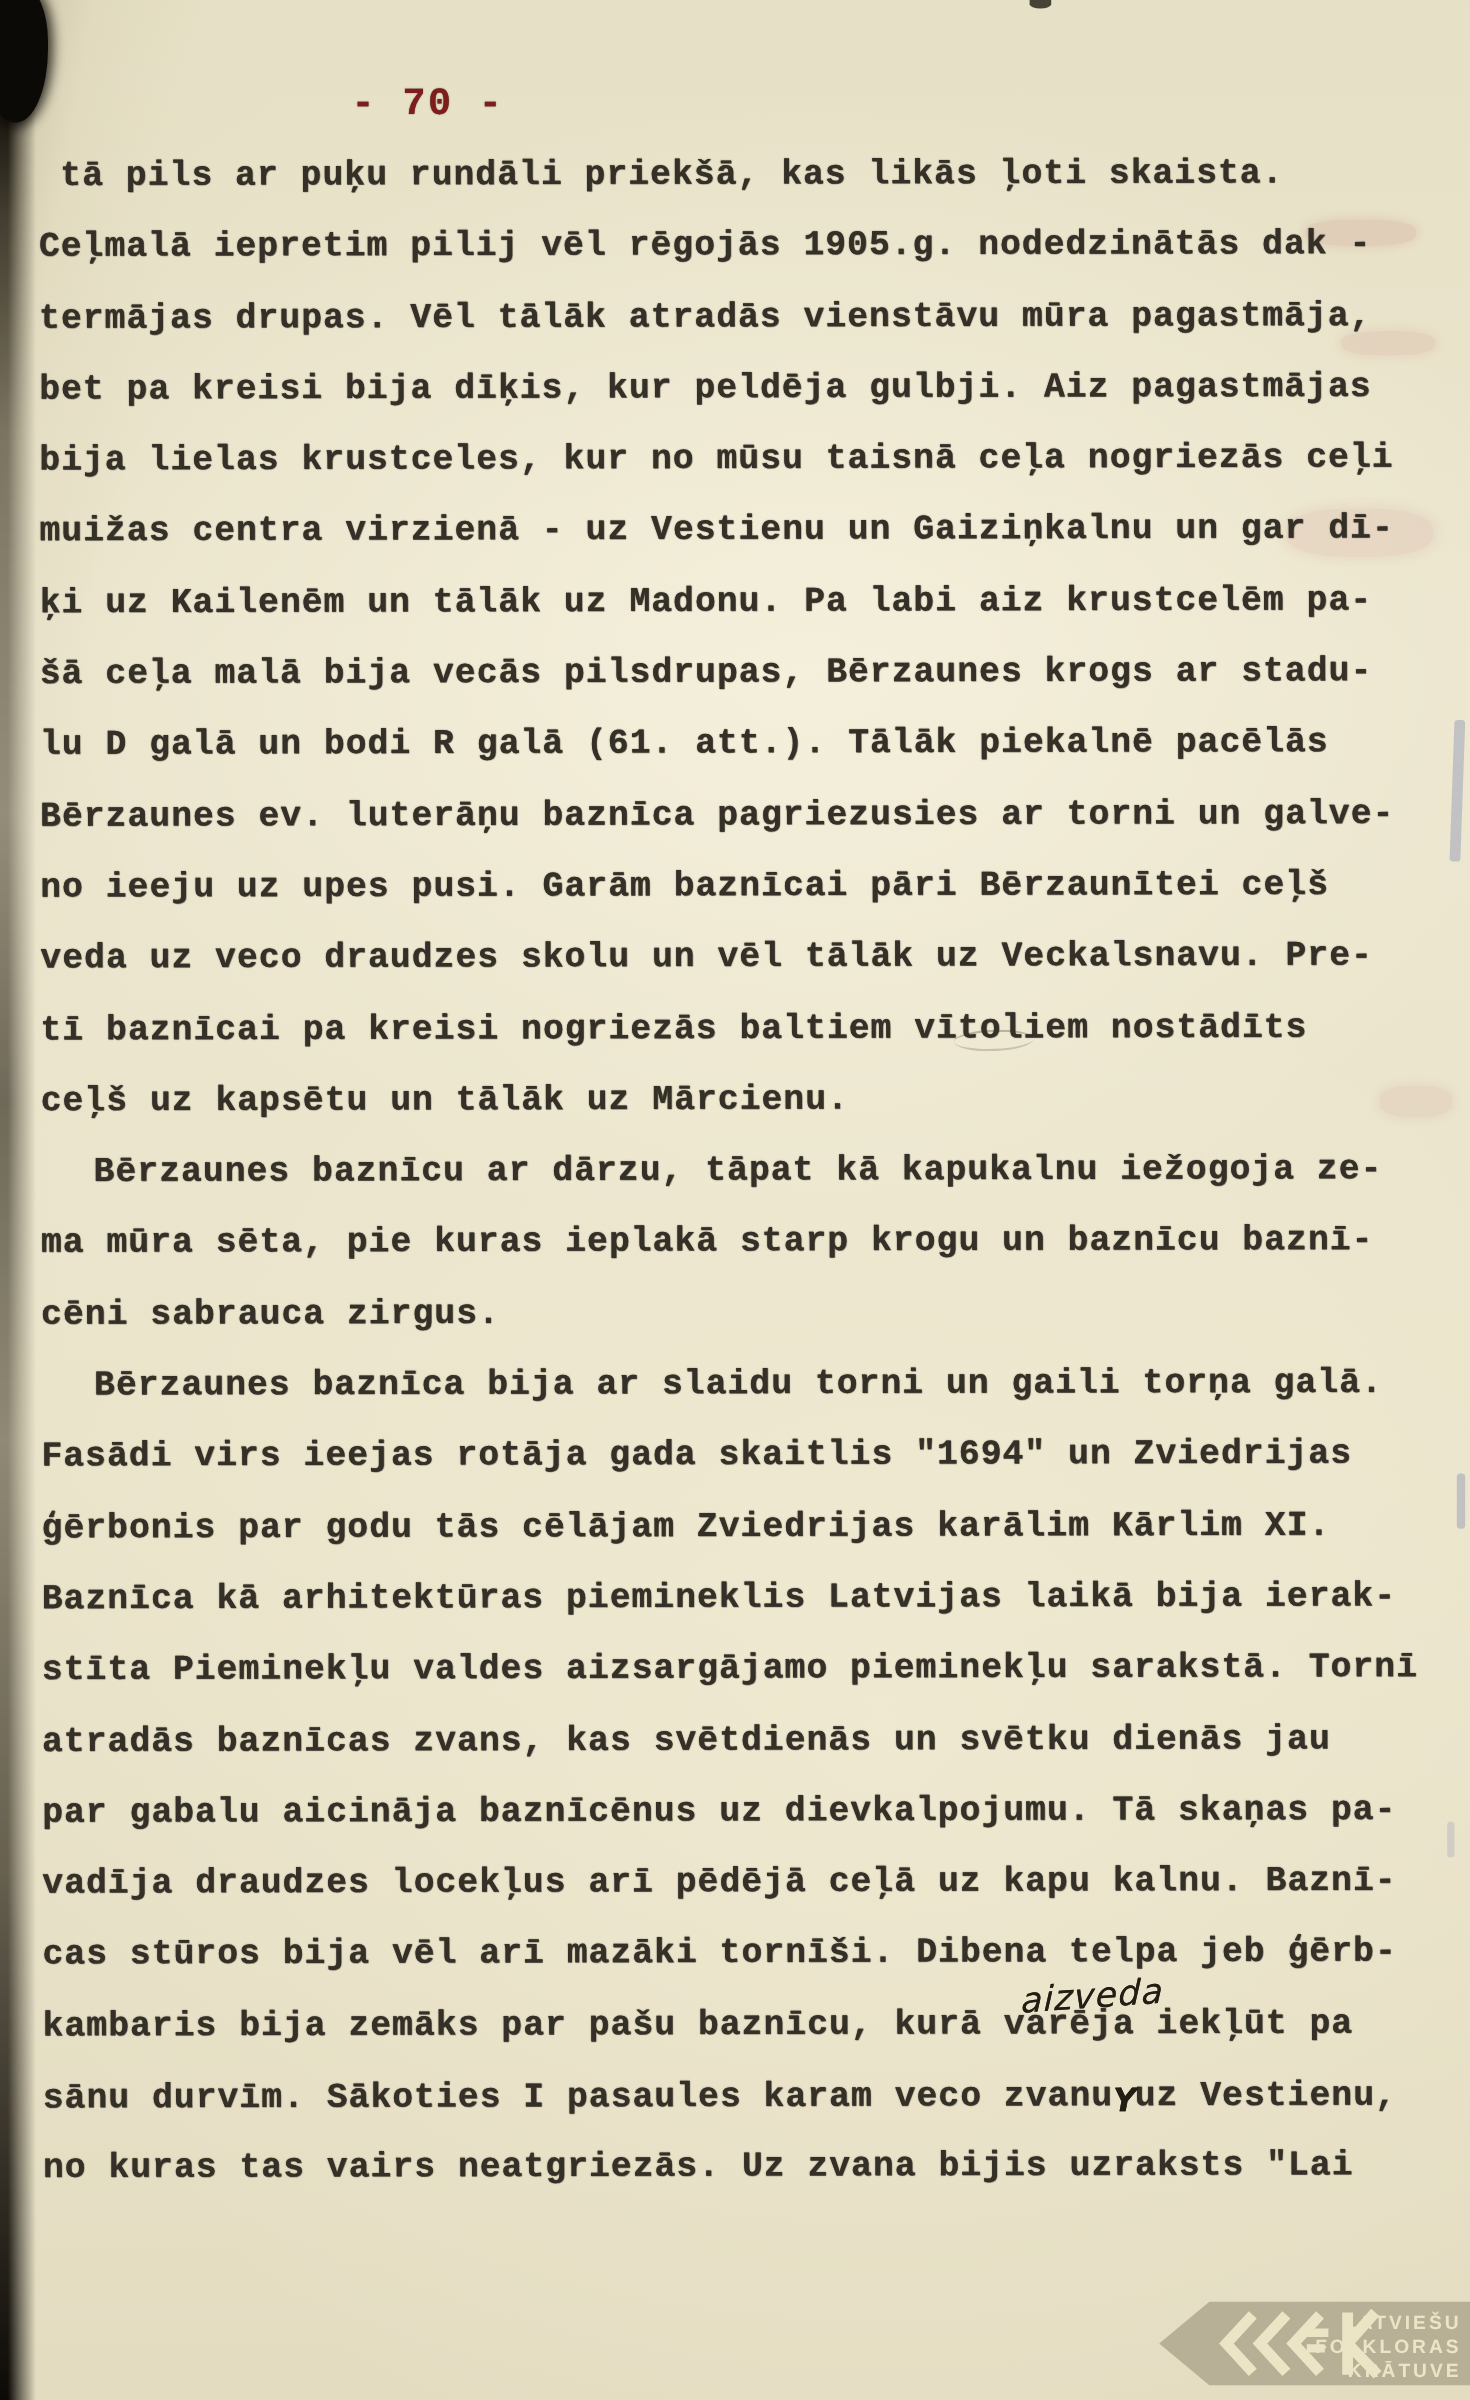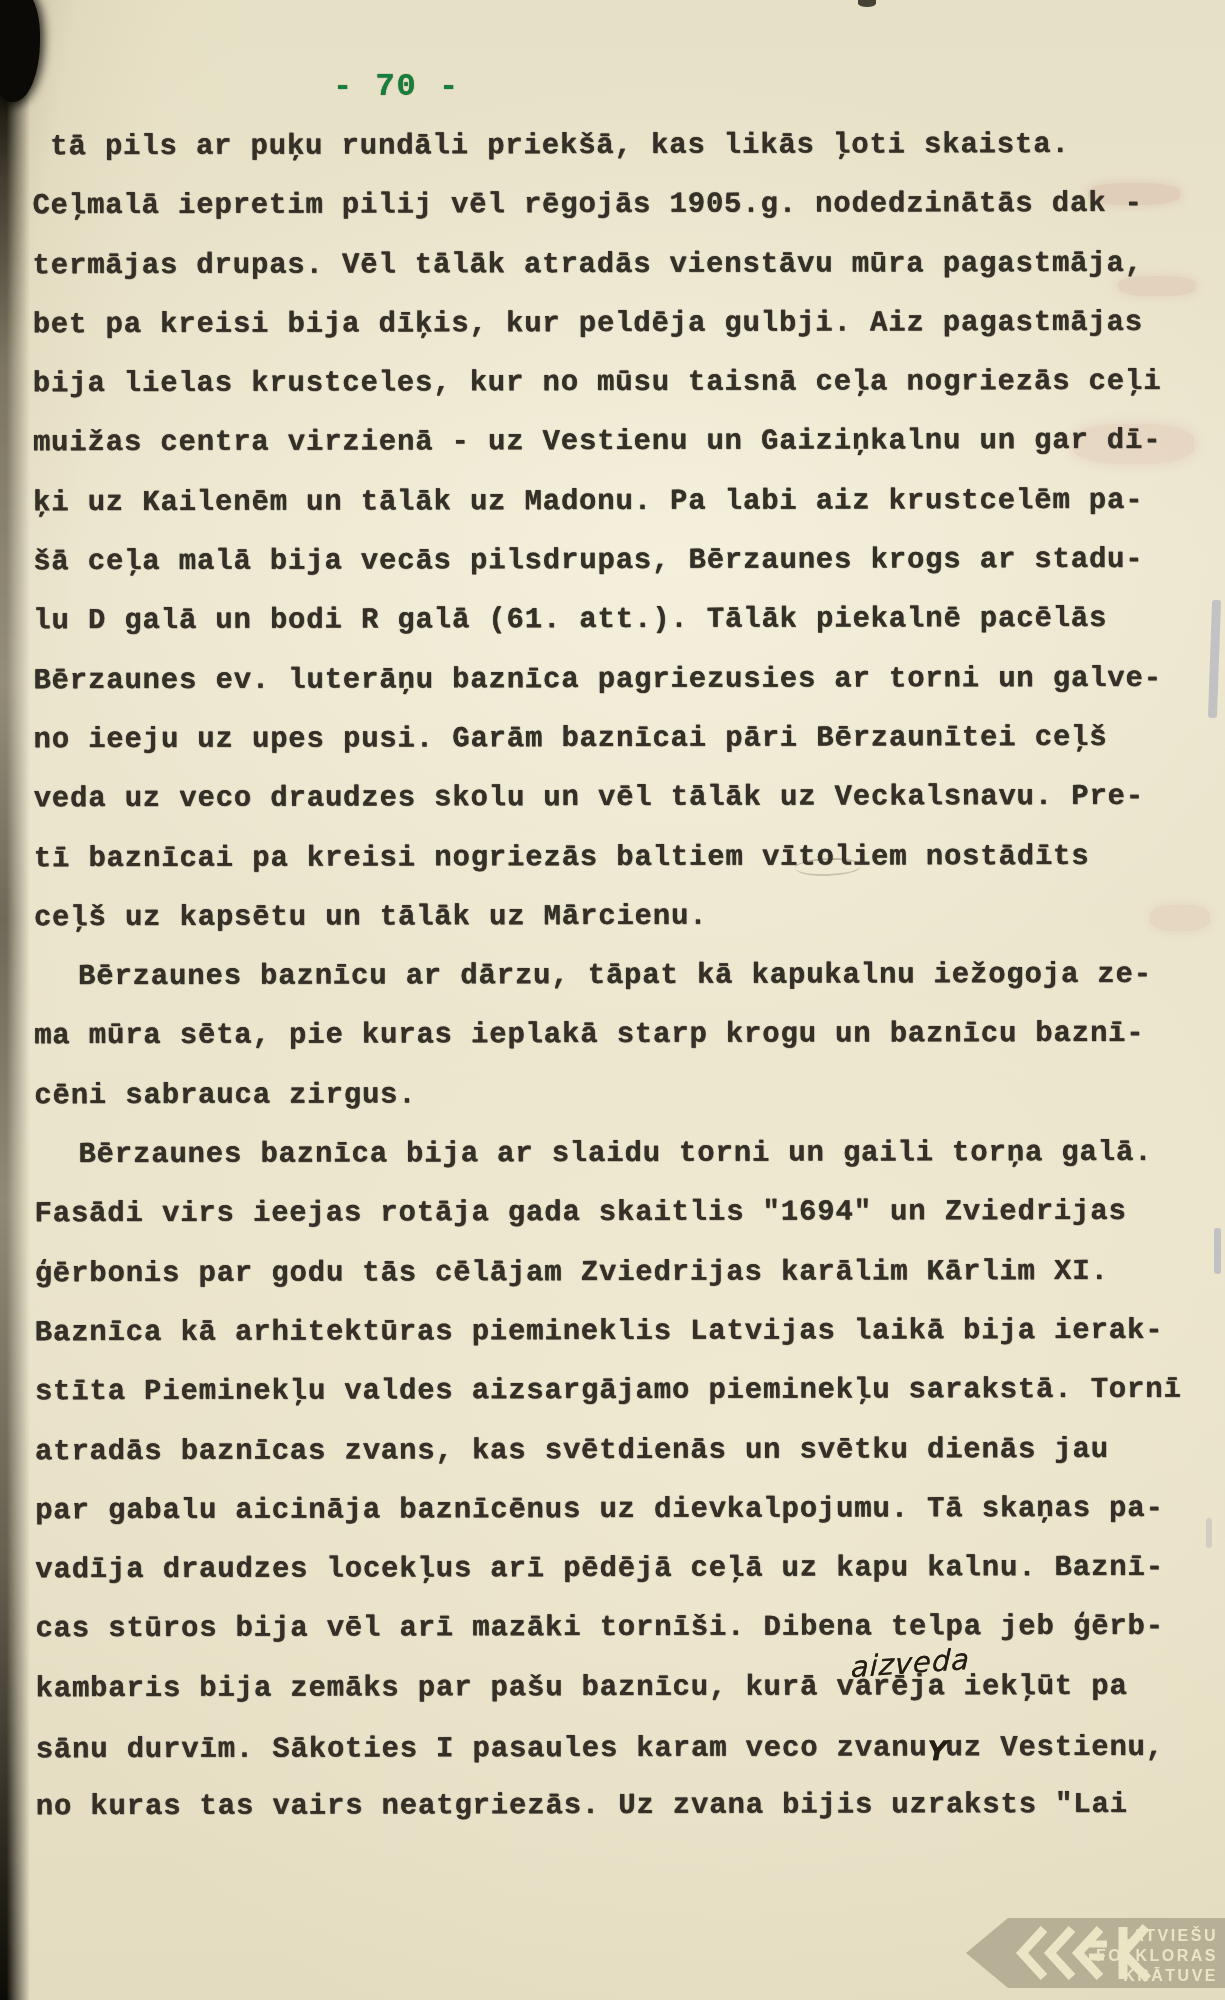--- a/index.html
+++ b/index.html
@@ -34,23 +34,22 @@
     box-shadow:0 0 10px 4px rgba(12,10,6,0.8);
   }
   .top-speck{
     position:absolute;left:858px;top:0;width:18px;height:7px;
     background:rgba(30,26,18,0.8);border-radius:0 0 50% 50%;
   }
   
   .page-number{
     position:absolute;left:293px;top:68px;
     font-family:"Liberation Mono", monospace;font-weight:700;
-    font-size:32px;color:#15803d;letter-spacing:2px;
+    font-size:32px;color:#7f1d1d;letter-spacing:2px;
     text-shadow:0 0 1px rgba(45,40,30,0.9);
-    margin-left:40px;
   }
   .text-block{
     position:absolute;left:34px;top:116px;width:1150px;
     font-family:"Liberation Mono", monospace;font-weight:700;
     font-size:29px;line-height:59.3px;color:#343028;
     letter-spacing:0.8px;white-space:nowrap;
     text-shadow:0 0 1px rgba(48,42,30,0.85), 0.5px 0.5px 0 rgba(48,42,30,0.35);
     transform:rotate(-0.12deg);
   }
   .line{height:59.3px;}

